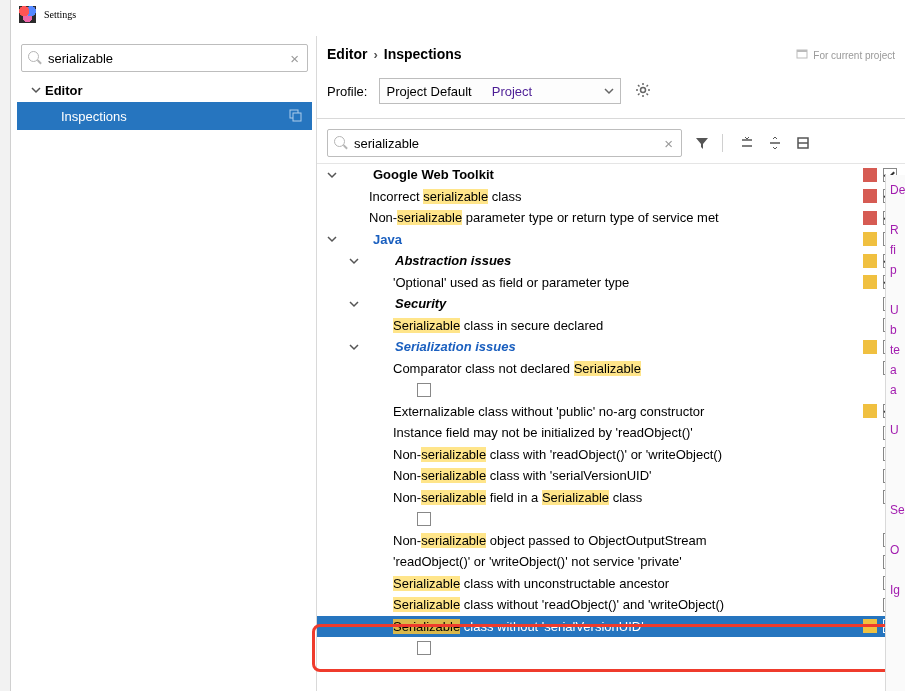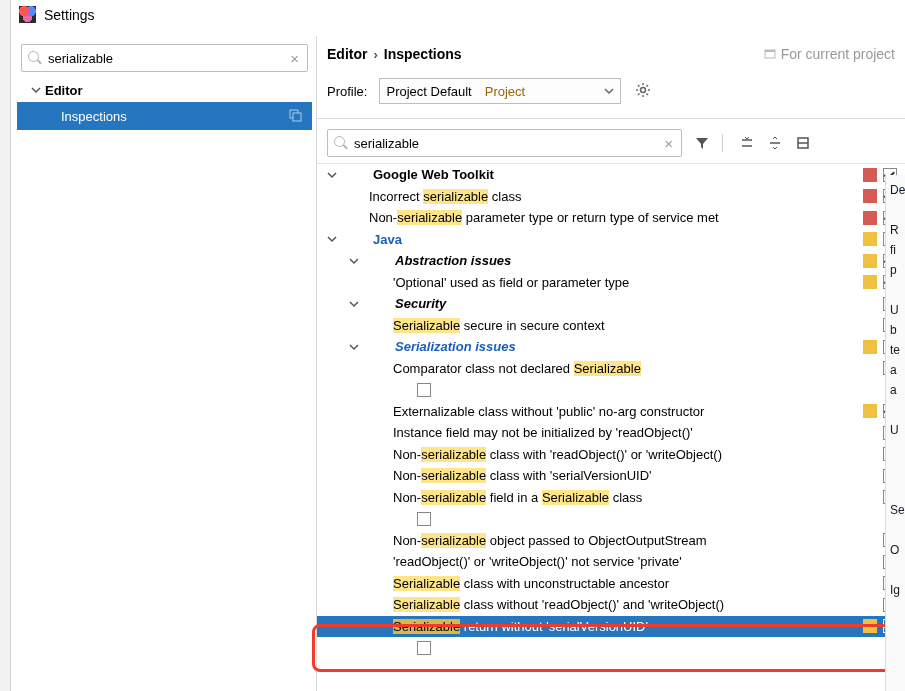--- a/index.html
+++ b/index.html
@@ -25,21 +25,21 @@
   }
   .logo {
     width: 17px; height: 17px;
     background:
       radial-gradient(circle at 30% 30%, #f55 0 30%, transparent 31%),
       radial-gradient(circle at 70% 30%, #58f 0 30%, transparent 31%),
       radial-gradient(circle at 50% 70%, #e6a 0 30%, transparent 31%),
       #2b2b2b;
     margin-right: 8px;
   }
-  .titletext { font-size: 14px; }
+  .titletext { font-size: 10px; font-family: Liberation Serif, serif; }
   .body {
     position: absolute;
     left: 0; right: 0; top: 36px; bottom: 0;
     display: flex;
   }
   .sidebar {
     width: 305px;
     padding: 8px 4px 0 6px;
     display: flex; flex-direction: column;
   }
@@ -102,38 +102,38 @@
     display: flex; flex-direction: column;
     padding: 0;
   }
   .crumbrow {
     display: flex; align-items: center;
     padding: 10px 10px 14px 10px;
   }
   .crumb { font-weight: bold; font-size: 14px; }
   .crumb-sep { margin: 0 6px; font-weight: bold; color: #555; }
   .projlabel {
-    margin-left: auto; color: #999; font-size: 14px;
-    display: flex; align-items: center;
+    margin-left: auto; color: #999; font-size: 10px;
+    display: flex; align-items: flex-end;
   }
   .projlabel svg { width: 14px; height: 14px; margin-right: 4px; fill:#bbb; }
   .profilerow {
     display: flex; align-items: center;
     padding: 2px 10px 14px 10px;
   }
   .profile-label { margin-right: 12px; }
   .combo {
     width: 242px; height: 26px;
     border: 1px solid #bdbdbd;
     background: #fdfdfd;
     display: flex; align-items: center;
     padding: 0 6px;
   }
   .combo .cv { flex: 1; }
-  .combo .cv .sec { color: #a16207; margin-left: 13px; text-align: center; }
+  .combo .cv .sec { color: #4c1d95; margin-left: 20px; text-align: center; }
   .combo .carrow { color: #666; }
   .gear { margin-left: 14px; color:#666; }
   .gear svg { width:16px; height:16px; fill:#666; }
   .insp-wrap {
     flex: 1;
     border-top: 1px solid #d9d9d9;
     display: flex; flex-direction: column;
     position: relative;
   }
   .insp-toolbar {
@@ -196,21 +196,21 @@
   .redbox {
     position:absolute;
     border:3px solid #ef3b2c;
     border-radius:8px;
     pointer-events:none;
   }
   
   .rpanel {
     position:absolute; right:0; top:175px; bottom:0; width:20px;
     border-left:1px solid #d9d9d9; background:#fafafa;
-    font-size:12px; color:#0f172a; overflow:hidden;
+    font-size:12px; color:#a21caf; overflow:hidden;
     padding-top:6px;
   }
   .rpanel div { padding:2px 0 2px 4px; height:20px; }
 </style>
 </head>
 <body>
 
 <div class="frame">
   <div class="titlebar">
     <div class="logo"></div>
@@ -373,21 +373,21 @@
               <span class="chev">
                 <svg viewBox="0 0 10 10">
                   <path d="M1 3 L5 7 L9 3" fill="none" stroke="#555" stroke-width="1.5"></path>
                 </svg>
               </span>
               <span class="label"><span>Security</span></span>
               <span class="sev " style="visibility: hidden;"></span>
               <span class="cb "></span>
             </div>
             <div class="row ind3">
-              <span class="label"><span class="hl">Serializable</span><span> secure in secure context</span></span>
+              <span class="label"><span class="hl">Serializable</span><span> class in secure declared</span></span>
               <span class="sev " style="visibility: hidden;"></span>
               <span class="cb "></span>
             </div>
             <div class="row ind1 bold link">
               <span class="chev">
                 <svg viewBox="0 0 10 10">
                   <path d="M1 3 L5 7 L9 3" fill="none" stroke="#555" stroke-width="1.5"></path>
                 </svg>
               </span>
               <span class="label"><span>Serialization issues</span></span>
@@ -446,21 +446,21 @@
               <span class="label"><span class="hl">Serializable</span><span> class with unconstructable ancestor</span></span>
               <span class="sev " style="visibility: hidden;"></span>
               <span class="cb "></span>
             </div>
             <div class="row ind3">
               <span class="label"><span class="hl">Serializable</span><span> class without 'readObject()' and 'writeObject()</span></span>
               <span class="sev " style="visibility: hidden;"></span>
               <span class="cb "></span>
             </div>
             <div class="row ind3 selected" id="selrow">
-              <span class="label"><span class="hl">Serializable</span><span> return without 'serialVersionUID'</span></span>
+              <span class="label"><span class="hl">Serializable</span><span> class without 'serialVersionUID'</span></span>
               <span class="sev yel"></span>
               <span class="cb on"></span>
             </div>
             <div class="row ind3">
               <span class="sev " style="visibility: hidden;"></span>
               <span class="cb "></span>
             </div>
           </div>
 
         <div class="redbox" id="redbox" style="left: -5px; top: 505px; width: 590px; height: 47.5px;"></div>

